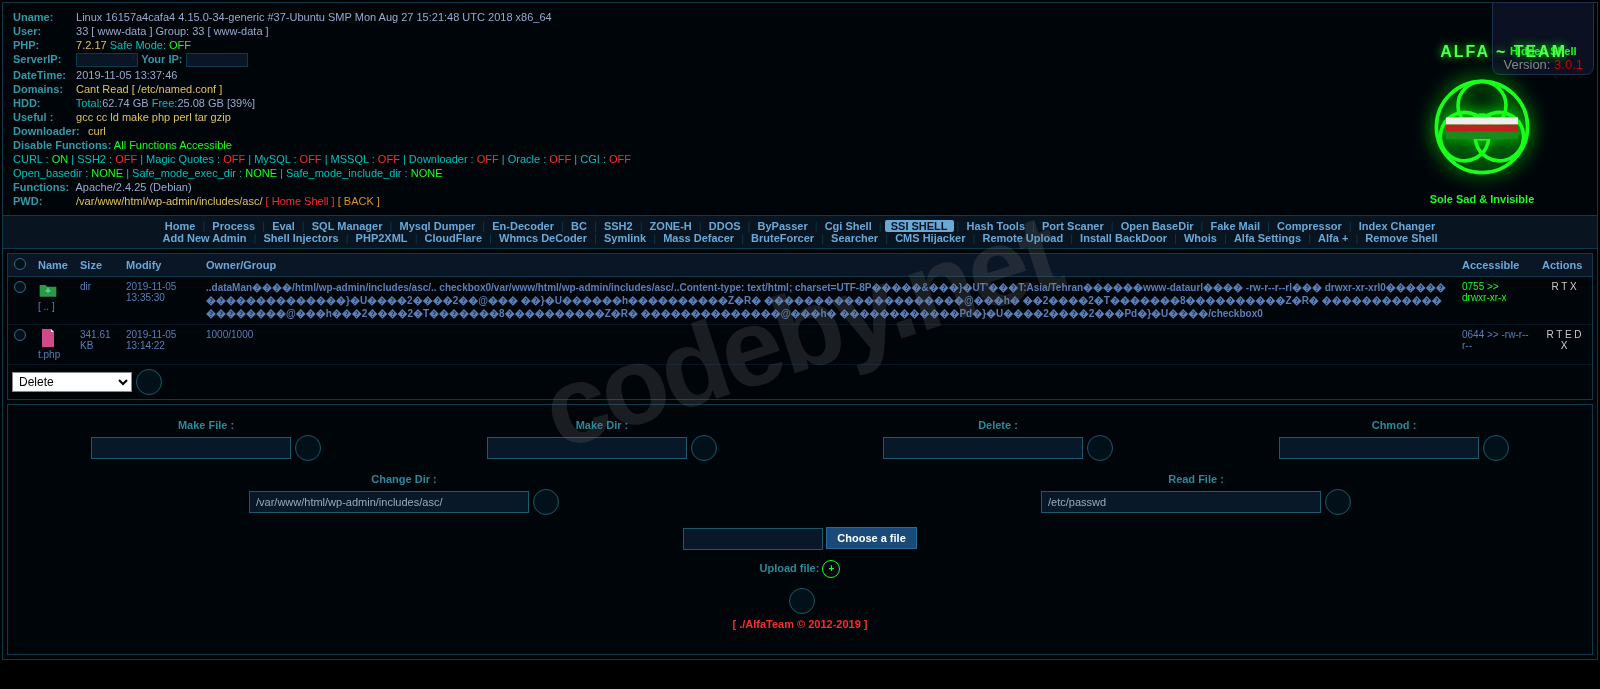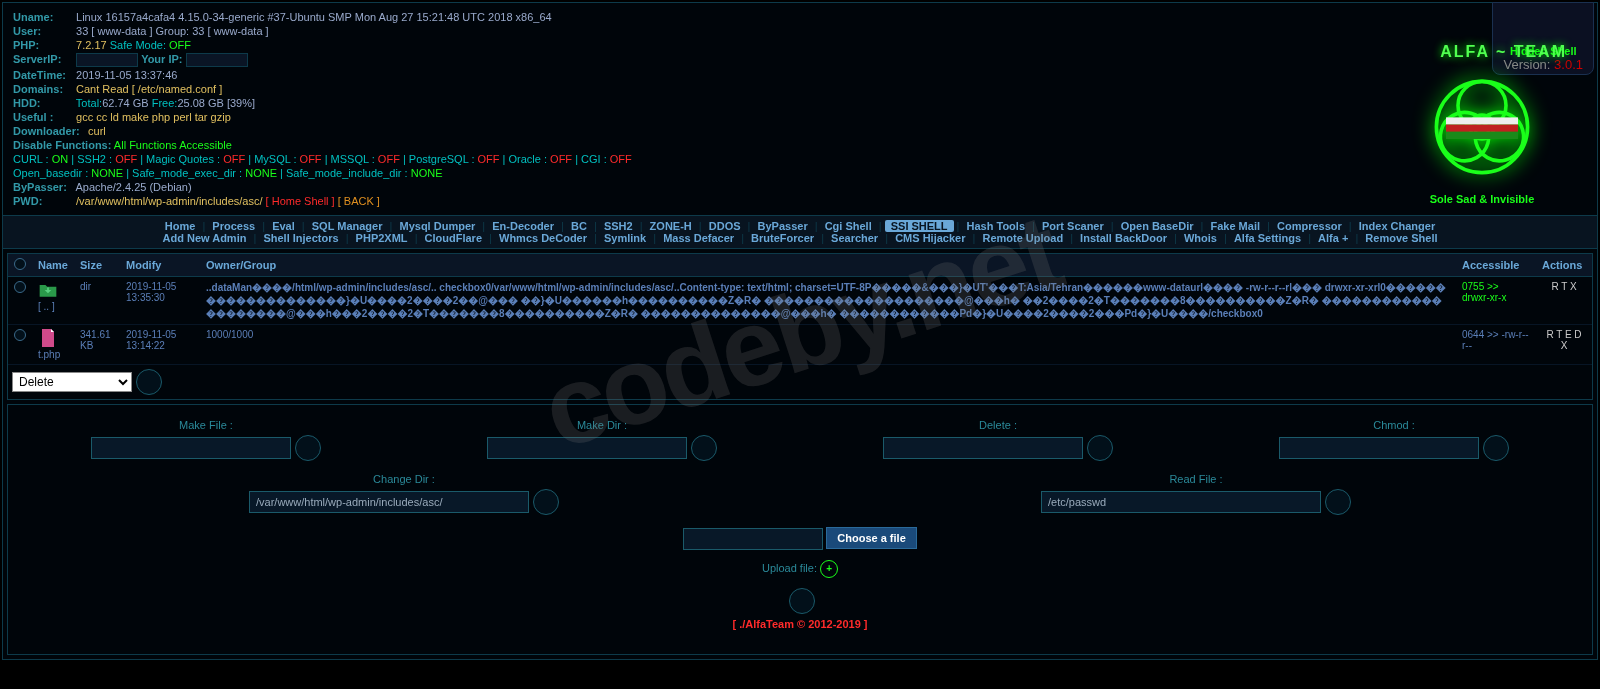--- a/index.html
+++ b/index.html
@@ -32,21 +32,21 @@
 table.ft th { text-align:left; color:#6aa8d8; padding:4px 6px; border-bottom:1px solid #0d3a4a; font-weight:bold; background:#0a1525; }
 table.ft td { padding:4px 6px; vertical-align:top; color:#5a7fb8; font-size:10px; }
 table.ft tr.row { border-bottom:1px solid #071525; }
 .radio { width:12px; height:12px; border:1px solid #3a6a8a; border-radius:50%; display:inline-block; background:#02101a; }
 .btncircle { width:26px; height:26px; border:1px solid #1a5a6a; border-radius:50%; display:inline-block; vertical-align:middle; background:#02101a; margin-left:4px; cursor:pointer; }
 .actionsel { display:flex; align-items:center; padding:4px; }
 select.del { background:#fff; color:#000; font-size:12px; border:1px solid #888; padding:1px 2px; width:120px; }
 .tools { border:1px solid #0d3a4a; margin:4px; padding:10px 0 20px 0; background:#00050a; }
 .toolrow { display:flex; justify-content:space-around; margin:4px 0 12px 0; }
 .toolcell { text-align:center; }
-.toollab { color:#2a8a9a; font-weight:normal; display:block; margin-bottom:4px; }
+.toollab { color:#2a8a9a; font-weight:bold; display:block; margin-bottom:4px; }
 .tinput { background:#081828; border:1px solid #1a5a6a; color:#9ab; padding:4px 6px; width:200px; font-family:inherit; font-size:11px; display:inline-block; vertical-align:middle; }
 .tinput.wide { width:280px; }
 .tinput.vwide { width:250px; }
 .center { text-align:center; }
 .uploadbtn { background:#1a4a7a; color:#fff; padding:4px 10px; border:1px solid #2a6a9a; font-weight:bold; display:inline-block; }
 .pluscircle { width:18px; height:18px; border:1px solid #1aff1a; border-radius:50%; display:inline-block; color:#1aff1a; text-align:center; line-height:16px; font-weight:bold; vertical-align:middle; font-size:10px; }
 .footer { color:#ff2b2b; text-align:center; font-weight:bold; padding:4px 0 4px 0; }
 .longtext { word-break:break-all; color:#4a7fb8; font-size:10px; line-height:1.3;font-weight:bold; }
 .watermark { position:absolute; left:50%; top:48%; transform:translate(-50%,-50%) rotate(-18deg); color:rgba(120,120,120,0.22); font-size:110px; font-weight:bold; pointer-events:none; font-family:Arial,sans-serif; letter-spacing:-4px; }
 .hiddenbox { background:#0a1525; border:1px solid #0d3a4a; padding:0 30px; display:inline-block; height:14px; vertical-align:middle; }
@@ -89,30 +89,30 @@
   <div class="hline"><span class="lab">HDD:</span> <span class="cyan">Total:</span><span class="valw">62.74 GB</span> <span class="cyan">Free:</span><span class="valw">25.08 GB [39%]</span></div>
   <div class="hline"><span class="lab">Useful :</span> <span class="yellow">gcc cc ld make php perl tar gzip</span></div>
   <div class="hline"><span class="lab" style="min-width:72px">Downloader:</span> <span class="yellow">curl</span></div>
   <div class="hline"><span class="lab" style="min-width:auto">Disable Functions:</span> <span class="green">All Functions Accessible</span></div>
   <div class="hline">
     <span class="cyan">CURL :</span> <span class="green">ON</span> <span class="cyan">|</span>
     <span class="cyan">SSH2 :</span> <span class="red">OFF</span> <span class="cyan">|</span>
     <span class="cyan">Magic Quotes :</span> <span class="red">OFF</span> <span class="cyan">|</span>
     <span class="cyan">MySQL :</span> <span class="red">OFF</span> <span class="cyan">|</span>
     <span class="cyan">MSSQL :</span> <span class="red">OFF</span> <span class="cyan">|</span>
-    <span class="cyan">PostgreSQL :</span> <span class="red">OFF</span> <span class="cyan">|</span>
+    <span class="cyan">Downloader :</span> <span class="red">OFF</span> <span class="cyan">|</span>
     <span class="cyan">Oracle :</span> <span class="red">OFF</span> <span class="cyan">|</span>
     <span class="cyan">CGI :</span> <span class="red">OFF</span>
   </div>
   <div class="hline">
     <span class="cyan">Open_basedir :</span> <span class="green">NONE</span> <span class="cyan">|</span>
     <span class="cyan">Safe_mode_exec_dir :</span> <span class="green">NONE</span> <span class="cyan">|</span>
     <span class="cyan">Safe_mode_include_dir :</span> <span class="green">NONE</span>
   </div>
-  <div class="hline"><span class="lab">ByPasser:</span> <span class="valw">Apache/2.4.25 (Debian)</span></div>
+  <div class="hline"><span class="lab">Functions:</span> <span class="valw">Apache/2.4.25 (Debian)</span></div>
   <div class="hline"><span class="lab">PWD:</span> <span class="yellow">/var/www/html/wp-admin/includes/asc/</span> <span class="red">[ Home Shell ]</span> <span class="orange">[ BACK ]</span></div>
 </div>
 
 <div class="menu">
   <div id="menu-row1"><a>Home</a><span class="sep"> | </span><a>Process</a><span class="sep"> | </span><a>Eval</a><span class="sep"> | </span><a>SQL Manager</a><span class="sep"> | </span><a>Mysql Dumper</a><span class="sep"> | </span><a>En-Decoder</a><span class="sep"> | </span><a>BC</a><span class="sep"> | </span><a>SSH2</a><span class="sep"> | </span><a>ZONE-H</a><span class="sep"> | </span><a>DDOS</a><span class="sep"> | </span><a>ByPasser</a><span class="sep"> | </span><a>Cgi Shell</a><span class="sep"> | </span><a class="active">SSI SHELL</a><span class="sep"> | </span><a>Hash Tools</a><span class="sep"> | </span><a>Port Scaner</a><span class="sep"> | </span><a>Open BaseDir</a><span class="sep"> | </span><a>Fake Mail</a><span class="sep"> | </span><a>Compressor</a><span class="sep"> | </span><a>Index Changer</a></div>
   <div id="menu-row2"><a>Add New Admin</a><span class="sep"> | </span><a>Shell Injectors</a><span class="sep"> | </span><a>PHP2XML</a><span class="sep"> | </span><a>CloudFlare</a><span class="sep"> | </span><a>Whmcs DeCoder</a><span class="sep"> | </span><a>Symlink</a><span class="sep"> | </span><a>Mass Defacer</a><span class="sep"> | </span><a>BruteForcer</a><span class="sep"> | </span><a>Searcher</a><span class="sep"> | </span><a>CMS Hijacker</a><span class="sep"> | </span><a>Remote Upload</a><span class="sep"> | </span><a>Install BackDoor</a><span class="sep"> | </span><a>Whois</a><span class="sep"> | </span><a>Alfa Settings</a><span class="sep"> | </span><a>Alfa +</a><span class="sep"> | </span><a>Remove Shell</a></div>
 </div>
 
 <div class="filebox">
   <table class="ft">

